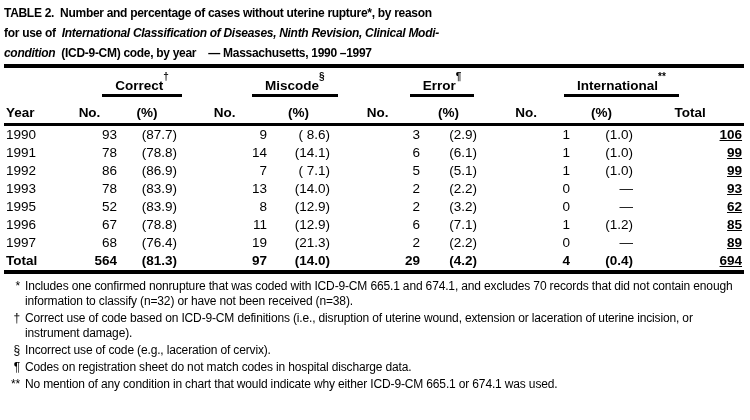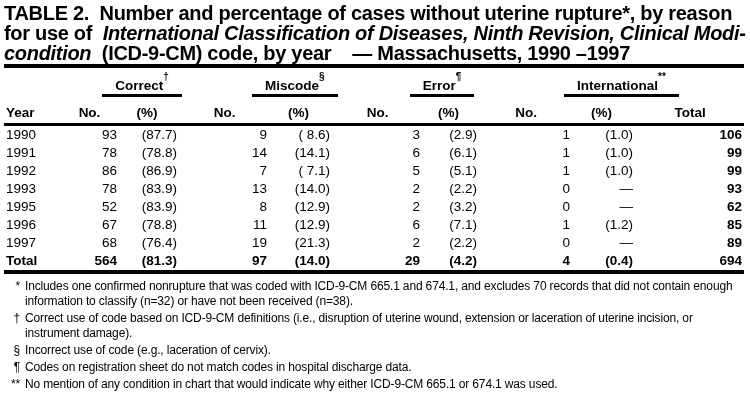--- a/index.html
+++ b/index.html
@@ -5,21 +5,21 @@
   * { box-sizing: border-box; margin: 0; padding: 0; }
   html, body { width: 750px; height: 420px; overflow: hidden; }
   body {
     background: #ffffff;
     color: #000000;
     font-family: "Liberation Sans", "DejaVu Sans", sans-serif;
   }
   .page { width: 750px; height: 420px; padding: 3px 5px 0 4px; overflow: hidden; }
 
   
-  .title { font-weight: bold; font-size: 20px; line-height: 20px; letter-spacing: -0.3px; }
+  .title { font-weight: bold; font-size: 12px; line-height: 20px; letter-spacing: -0.3px; }
   .t-line { white-space: pre; }
   .it { font-style: italic; margin-top: 8px; }
 
   
   table.data-table {
     width: 740px;
     border-collapse: collapse;
     table-layout: fixed;
     margin-top: 1px;
     border-top: 4px solid #000;
@@ -50,21 +50,21 @@
     padding-bottom: 3px;
   }
   .sub-row th.year-h { text-align: left; padding-left: 2px; }
   .sub-row th.pct-h { padding-right: 5px; }
   .sub-row th.total-h { padding-right: 2px; }
 
   
   tbody td { text-align: right; line-height: 18px; }
   tbody td.c0 { text-align: left; padding-left: 2px; }
   tbody td.c2, tbody td.c4, tbody td.c6, tbody td.c8 { padding-right: 5px; }
-  tbody td.c9 { font-weight: bold; padding-right: 2px; }
+  tbody td.c9 { font-weight: bold; padding-right: 2px; text-decoration: underline; }
   tbody tr.total-row td { font-weight: bold; border-bottom: 4px solid #000; }
 
   
   .footnotes { margin-top: 5px; width: 742px; font-size: 12px; line-height: 15px; letter-spacing: -0.15px; }
   .fn { display: flex; margin-bottom: 2px; }
   .fn-marker { flex: 0 0 21px; text-align: right; padding-right: 5px; }
   .fn-text { flex: 1; }
 </style>
 </head>
 <body>

